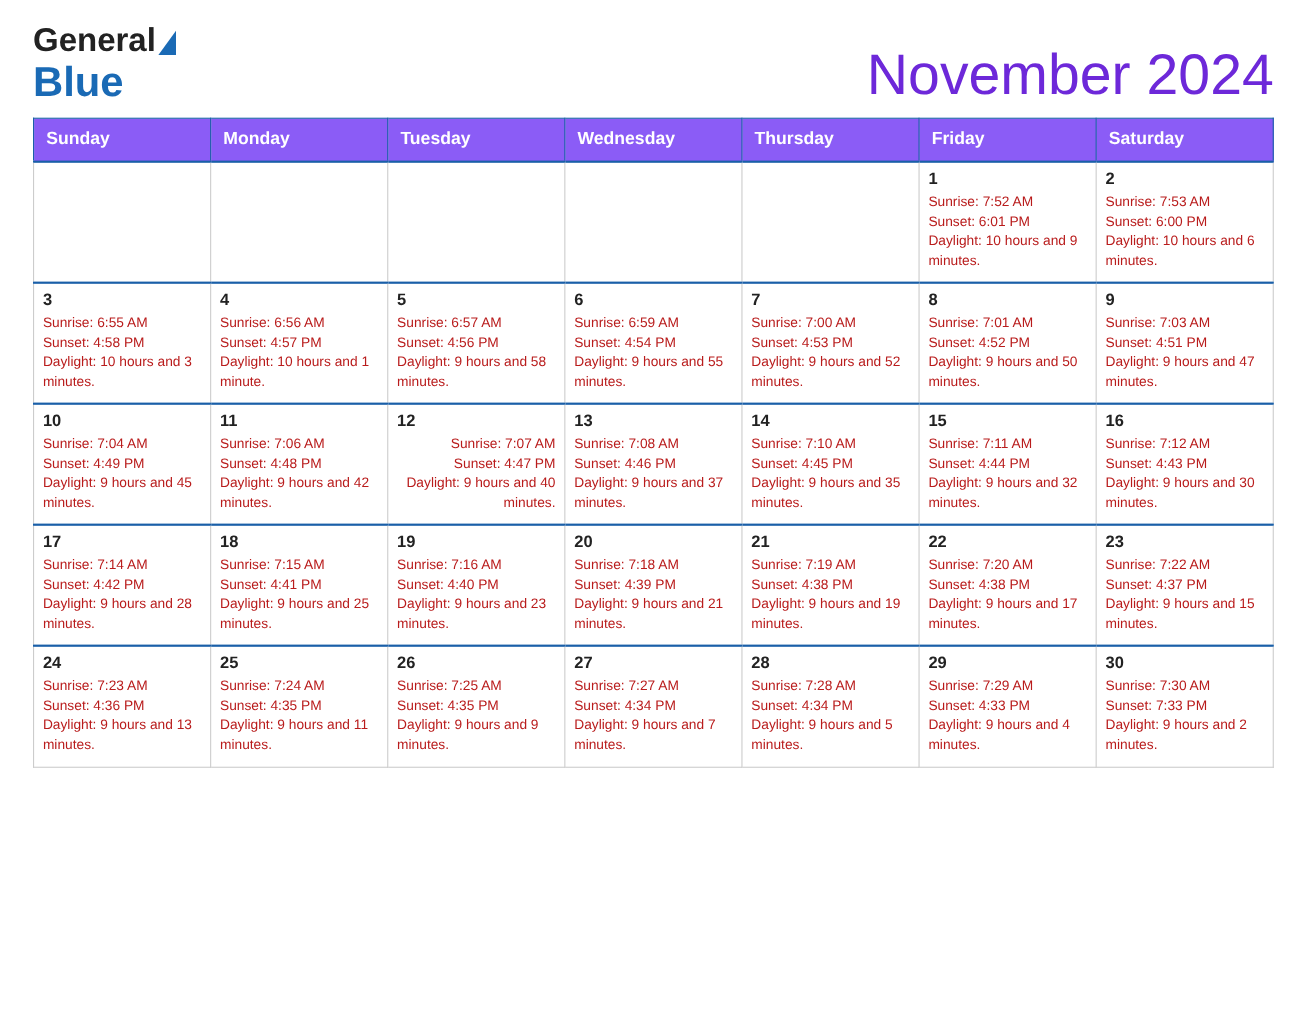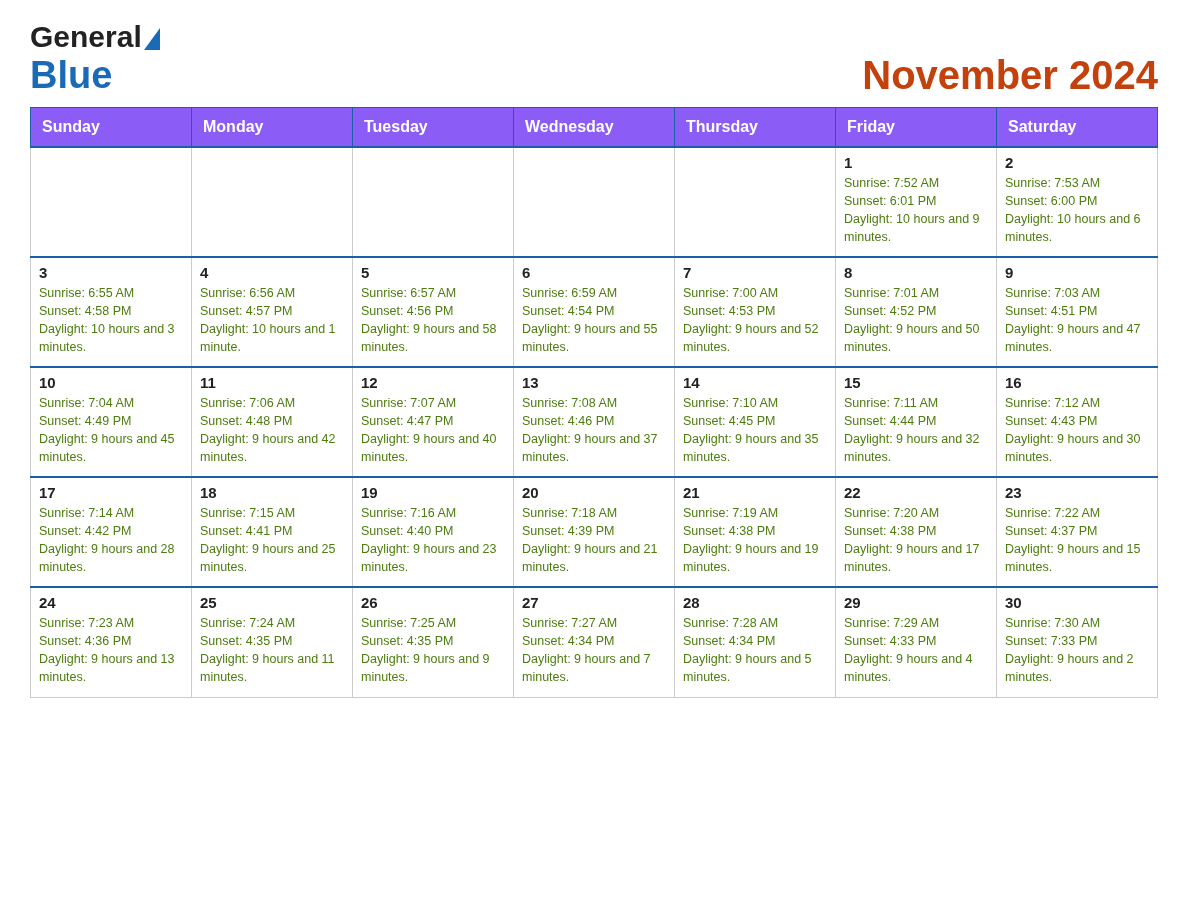--- a/index.html
+++ b/index.html
@@ -18,23 +18,23 @@
     }
     .logo {
       display: flex;
       flex-direction: column;
       align-items: flex-start;
     }
     .title-block {
       text-align: right;
     }
     .month-title {
-      font-size: 40px;
-      font-weight: bold;
-      color: #c2410c;
+      font-size: 52px;
+      font-weight: normal;
+      color: #6d28d9;
       line-height: 1.1;
     }
     .location-title {
       font-size: 20px;
       color: #333;
       margin-top: 4px;
     }
     .calendar {
       width: 100%;
       border-collapse: collapse;
@@ -64,21 +64,21 @@
     }
     .day-number {
       font-size: 15px;
       font-weight: bold;
       color: #222;
       display: block;
       margin-bottom: 3px;
     }
     .day-info {
       font-size: 12.5px;
-      color: #4d7c0f;
+      color: #b91c1c;
       line-height: 1.45;
     }
     .empty-cell {
       background: #fff;
     }
     .logo-row {
       display: flex;
       align-items: center;
     }
     .logo-text-general {
@@ -205,21 +205,21 @@
 Daylight: 9 hours and 45 minutes.</div>
         </td>
         <td>
           <span class="day-number">11</span>
           <div class="day-info" style="white-space: pre-line;">Sunrise: 7:06 AM
 Sunset: 4:48 PM
 Daylight: 9 hours and 42 minutes.</div>
         </td>
         <td>
           <span class="day-number">12</span>
-          <div class="day-info" style="white-space: pre-line;">Sunrise: 7:07 AM
+          <div class="day-info" style="white-space: pre-line; text-align: right;">Sunrise: 7:07 AM
 Sunset: 4:47 PM
 Daylight: 9 hours and 40 minutes.</div>
         </td>
         <td>
           <span class="day-number">13</span>
           <div class="day-info" style="white-space: pre-line;">Sunrise: 7:08 AM
 Sunset: 4:46 PM
 Daylight: 9 hours and 37 minutes.</div>
         </td>
         <td>

